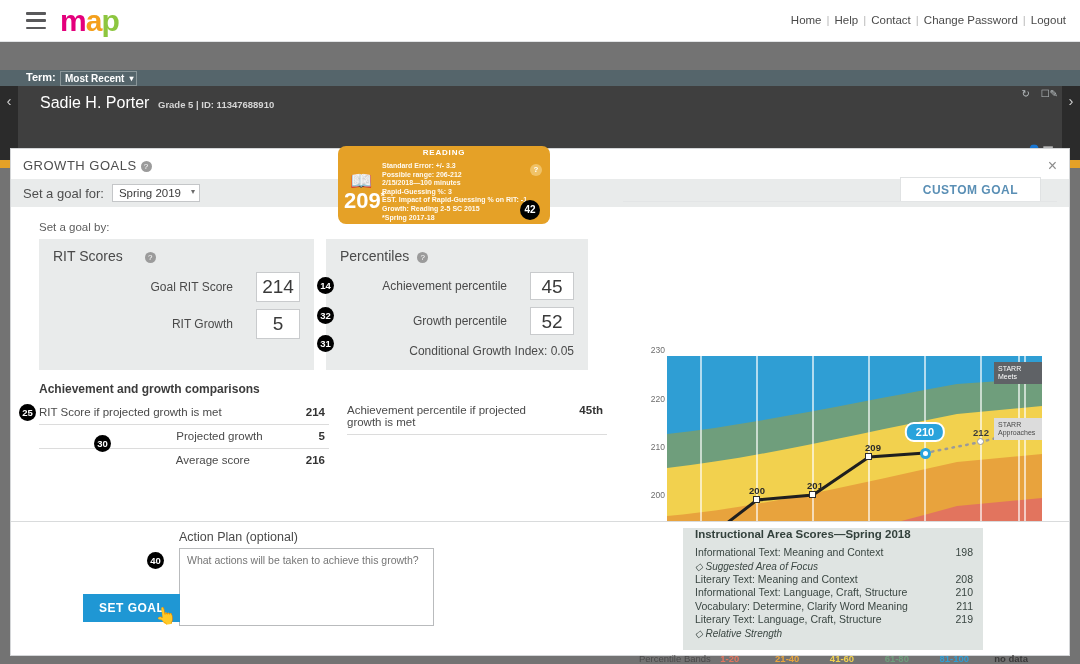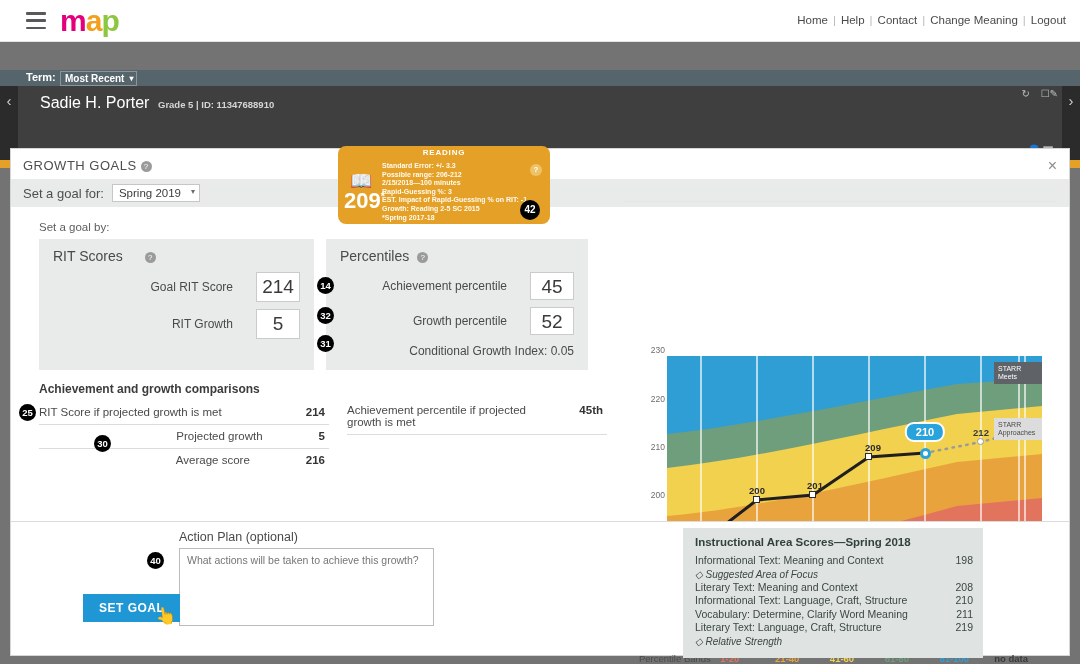--- a/index.html
+++ b/index.html
@@ -183,21 +183,21 @@
   .aptext { width:255px; height:78px; border:1px solid #b9bbbd; background:#fff;
     padding:5px 7px; font-size:10.5px; color:#6f6f6f; resize:none;
     font-family:"Liberation Sans", sans-serif; }
   .setgoalbtn { position:absolute; left:72px; top:72px; background:#1f97d4; color:#fff;
     border:none; font-size:12px; font-weight:bold; letter-spacing:.5px;
     padding:7px 16px; cursor:pointer; font-family:"Liberation Sans", sans-serif; }
   .cursorico { position:absolute; left:145px; top:84px; font-size:17px; color:#222;
     transform:rotate(-8deg); }
 
   .ias { position:absolute; left:672px; top:6px; width:300px;
-    background:#dfe4e2; padding:8px 10px 10px 12px; }
+    background:#dfe4e2; padding:0 10px 10px 12px; }
   .ias h5 { font-size:11.5px; font-weight:bold; color:#33413c; margin-bottom:6px; }
   .iasrow { display:flex; justify-content:space-between; font-size:10.5px;
     color:#3b4743; line-height:13.5px; }
   .iasnote { font-size:10px; font-style:italic; color:#3b4743; line-height:13px; }
 
   .tabcustom { position:absolute; right:28px; top:28px; background:#fff;
     border:1px solid #e0e2e3; border-bottom:none; padding:5px 22px;
     font-size:12px; font-weight:bold; color:#5a8fb5; letter-spacing:.5px; cursor:pointer; }
   .tabline { position:absolute; right:12px; left:612px; top:52px; height:1px; background:#e3e5e6; }
 </style>
@@ -207,21 +207,21 @@
 <div class="app">
 
   <div class="topbar">
     <div class="hamburger">
       <span></span>
         <span></span>
         <span></span>
     </div>
     <div class="logo"><span class="l1">m</span><span class="l2">a</span><span class="l3">p</span></div>
     <div class="topnav">
-      <a>Home</a><span class="sep">|</span><a>Help</a><span class="sep">|</span><a>Contact</a><span class="sep">|</span><a>Change Meaning</a><span class="sep">|</span><a>Logout</a>
+      <a>Home</a><span class="sep">|</span><a>Help</a><span class="sep">|</span><a>Contact</a><span class="sep">|</span><a>Change Password</a><span class="sep">|</span><a>Logout</a>
     </div>
   </div>
 
   <div class="termbar">
     <span class="tlabel">Term:</span>
     <span class="tsel">Most Recent</span>
   </div>
 
   <div class="studenthdr">
     <div class="navarrow left">‹</div>
@@ -285,20 +285,21 @@
     <div class="gg-title">
       <span>GROWTH GOALS</span><span class="q">?</span>
     </div>
     <div class="closex">×</div>
 
     <div class="goalfor">
       <span>Set a goal for:</span>
       <span class="goalsel">Spring 2019</span>
     </div>
 
+    <div class="tabcustom">CUSTOM GOAL</div>
     <div class="tabline"></div>
 
     <div class="body">
       <div class="leftcol">
         <div class="setgoalby">Set a goal by:</div>
         <div class="boxes">
 
           <div class="gbox rit">
             <h4><span>RIT Scores</span><span class="q">?</span></h4>
             <div class="frow">

